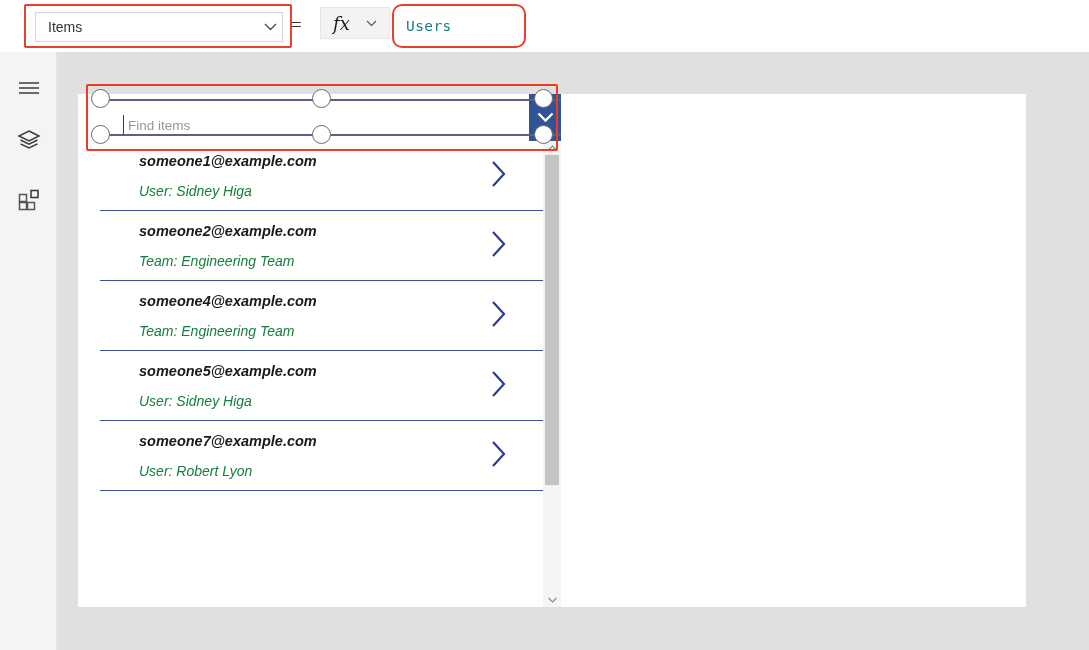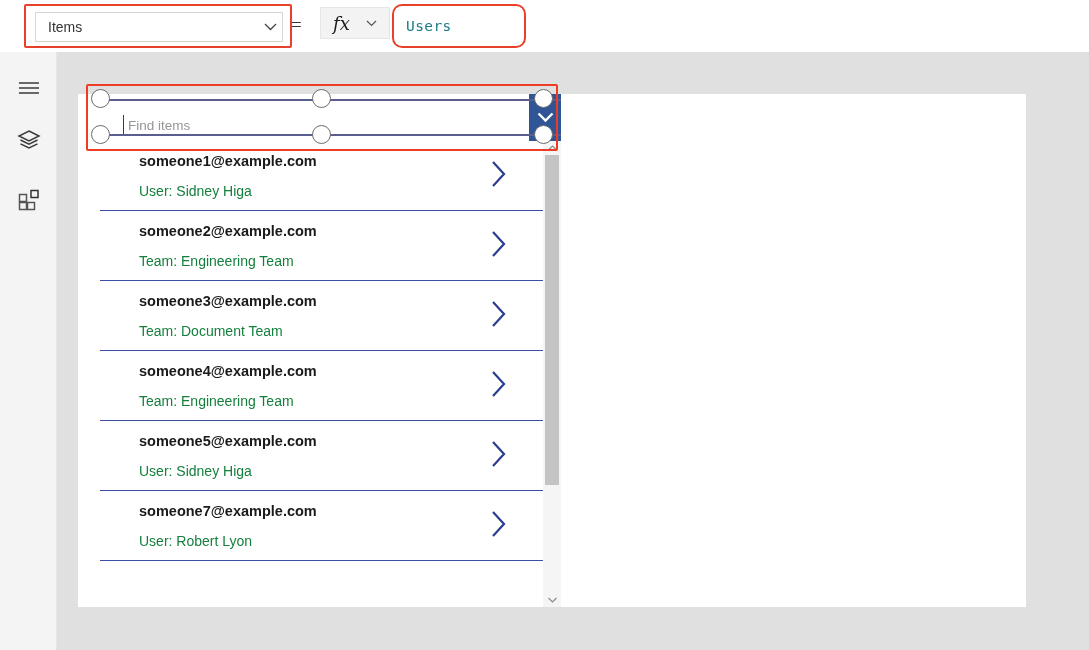--- a/index.html
+++ b/index.html
@@ -101,20 +101,21 @@
   #search-placeholder{
     font-size:13.5px;color:#969696;padding-left:28px;
   }
   #search-dropdown-btn{
     position:absolute;left:429px;top:0;width:32px;height:47px;
     background:#2f5597;display:flex;align-items:center;justify-content:center;
   }
   #gallery-list{
     position:absolute;left:0;top:47px;width:443px;height:466px;
     overflow:hidden;
+    font-style:italic;
   }
   .g-item{
     position:relative;height:70px;box-sizing:border-box;
     border-bottom:1.5px solid #3b4fa0;
     background:#ffffff;
   }
   .g-item .title{
     position:absolute;left:39px;top:12px;
     font-size:14.5px;font-weight:bold;color:#1a1a1a;
   }
@@ -253,27 +254,20 @@
           <div class="g-item">
             <div class="title">someone1@example.com</div>
             <div class="sub">User: Sidney Higa</div>
             <div class="arrow"><svg width="17" height="30" viewBox="0 0 17 30">
                 <path d="M3 3 L14 15 L3 27" stroke="#2b3d8f" stroke-width="2.2" fill="none"></path>
               </svg></div>
           </div>
           <div class="g-item">
             <div class="title">someone2@example.com</div>
             <div class="sub">Team: Engineering Team</div>
-            <div class="arrow"><svg width="17" height="30" viewBox="0 0 17 30">
-                <path d="M3 3 L14 15 L3 27" stroke="#2b3d8f" stroke-width="2.2" fill="none"></path>
-              </svg></div>
-          </div>
-          <div class="g-item">
-            <div class="title">someone3@example.com</div>
-            <div class="sub">Team: Document Team</div>
             <div class="arrow"><svg width="17" height="30" viewBox="0 0 17 30">
                 <path d="M3 3 L14 15 L3 27" stroke="#2b3d8f" stroke-width="2.2" fill="none"></path>
               </svg></div>
           </div>
           <div class="g-item">
             <div class="title">someone4@example.com</div>
             <div class="sub">Team: Engineering Team</div>
             <div class="arrow"><svg width="17" height="30" viewBox="0 0 17 30">
                 <path d="M3 3 L14 15 L3 27" stroke="#2b3d8f" stroke-width="2.2" fill="none"></path>
               </svg></div>

